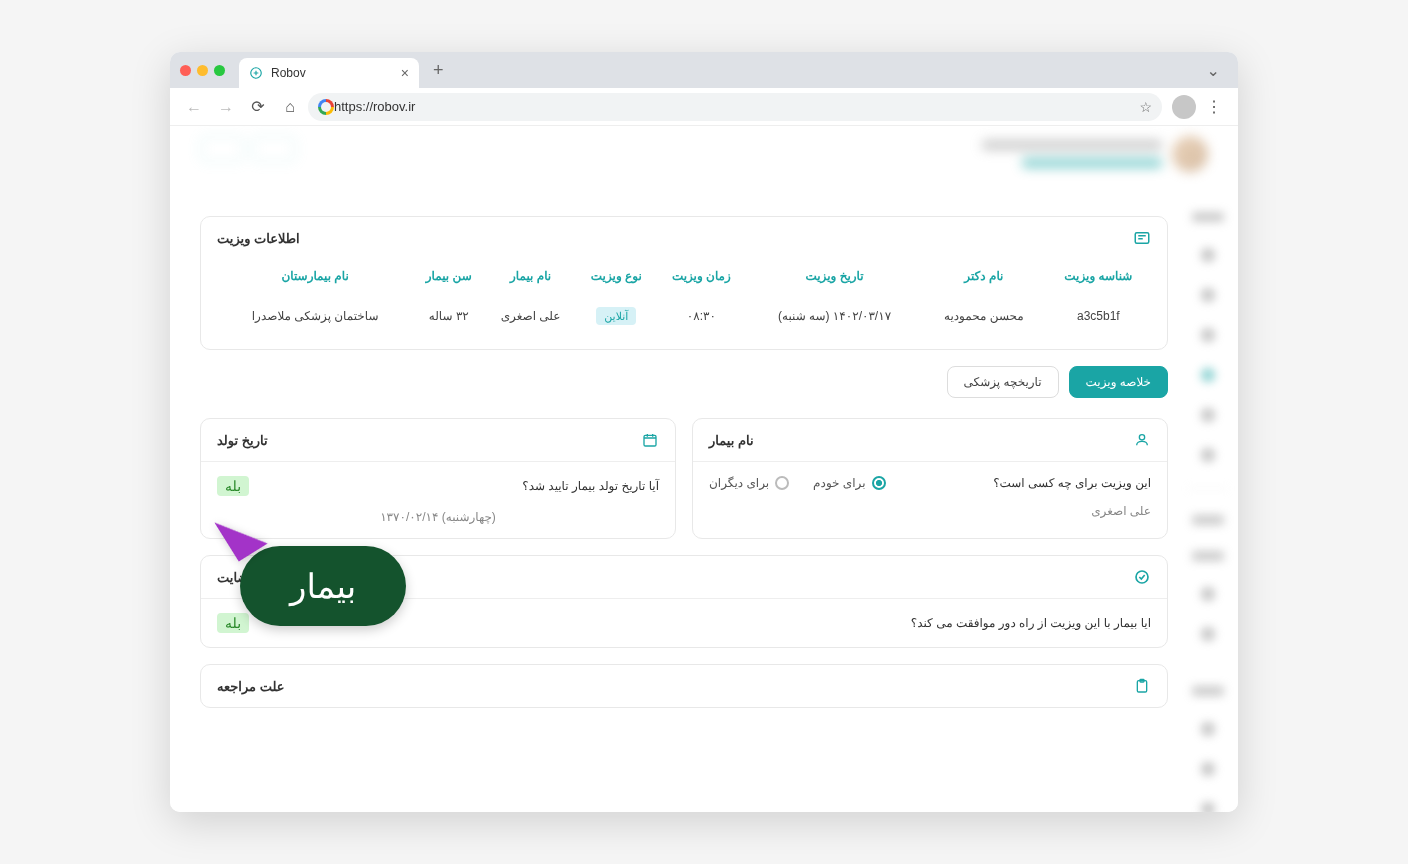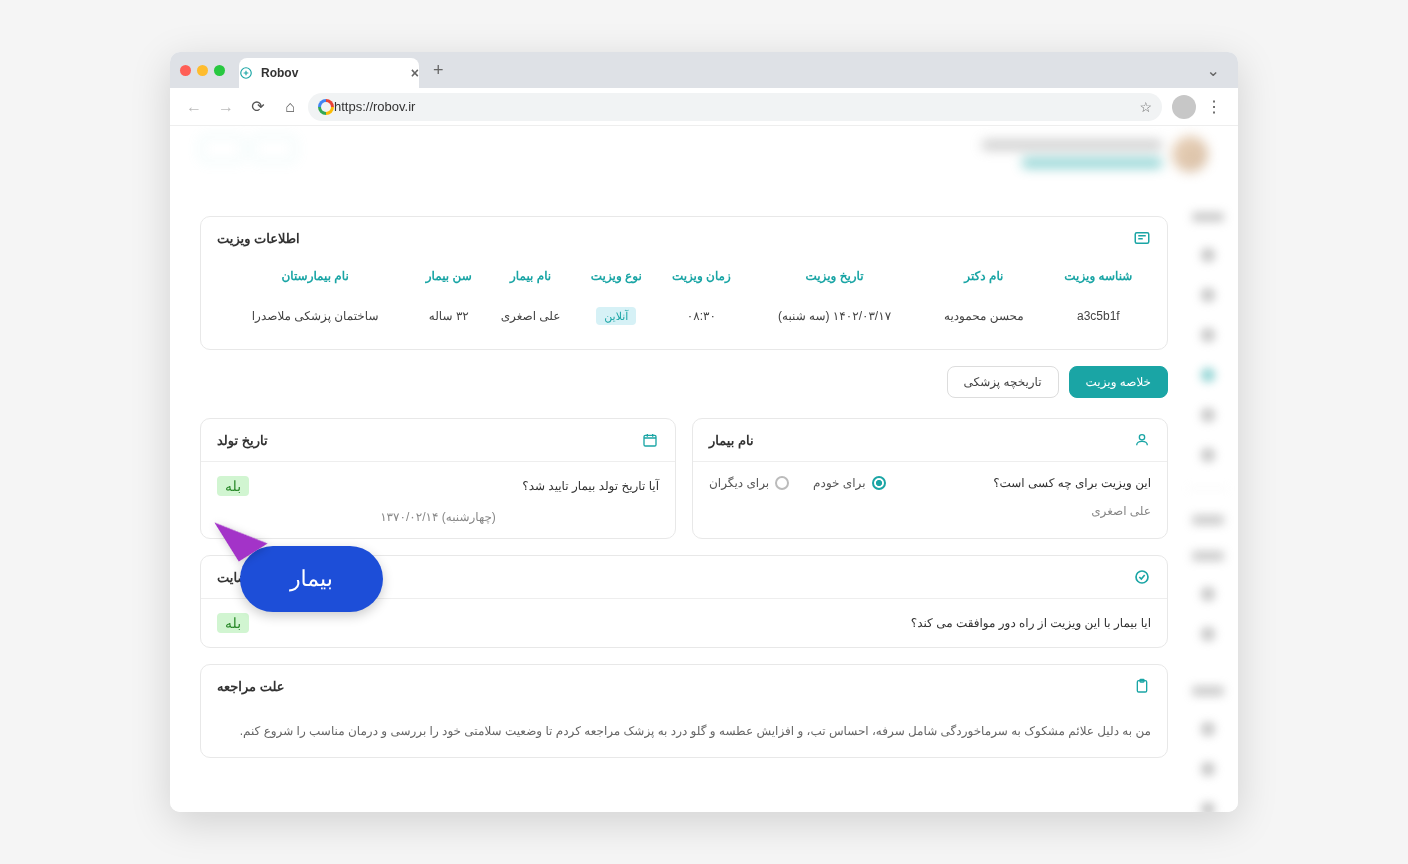--- a/index.html
+++ b/index.html
@@ -36,27 +36,26 @@
 .dot { width: 11px; height: 11px; border-radius: 50%; }
 .dot.r { background: #ff5f57; }
 .dot.y { background: #febc2e; }
 .dot.g { background: #28c840; }
 .tab {
   background: #fff;
   height: 30px;
   border-radius: 8px 8px 0 0;
   display: flex;
   align-items: center;
-  padding: 0 0;
+  padding: 0 10px;
   gap: 8px;
   min-width: 180px;
   font-size: 12px;
   color: #333;
   margin-top: 6px;
-  font-weight: bold;
 }
 .favicon { width: 14px; height: 14px; color: #1aa5a5; }
 .tab-title { flex: 1; }
 .tab-close { color: #666; font-size: 14px; cursor: pointer; }
 .newtab {
   color: #666;
   font-size: 18px;
   cursor: pointer;
   padding: 0 6px;
 }
@@ -295,23 +294,23 @@
   border-left: 0 solid transparent;
   border-right: 34px solid transparent;
   border-bottom: 46px solid #a333c8;
   transform: rotate(-32deg);
   position: absolute;
   top: -36px;
   left: -16px;
   filter: drop-shadow(0 2px 4px rgba(0,0,0,0.2));
 }
 .cursor-tip .bubble {
-  background: #1d4ed8;
+  background: #14532d;
   color: #fff;
-  font-size: 22px;
+  font-size: 34px;
   padding: 20px 50px;
   border-radius: 50px;
   box-shadow: 0 4px 12px rgba(0,0,0,0.2);
   direction: rtl;
 }
 </style>
 </head>
 <body>
 
 <div class="window">
@@ -504,23 +503,20 @@
       <div class="card">
         <div class="card-header">
           <span class="icon-box">
             <svg viewBox="0 0 24 24" width="16" height="16" fill="none" stroke="currentColor" stroke-width="2">
                 <rect x="5" y="4" width="14" height="17" rx="2"></rect>
                 <rect x="9" y="2" width="6" height="4" rx="1"></rect>
               </svg>
           </span>
           <span>علت مراجعه</span>
         </div>
-        <div class="card-body">
-          <div class="reason-text">من به دلیل علائم مشکوک به سرماخوردگی شامل سرفه، احساس تب، و افزایش عطسه و گلو درد به پزشک مراجعه کردم تا وضعیت سلامتی خود را بررسی و درمان مناسب را شروع کنم.</div>
-        </div>
       </div>
 
     </div>
 
     <div class="cursor-tip">
       <div class="arrow"></div>
       <div class="bubble">بیمار</div>
     </div>
 
   </div>

